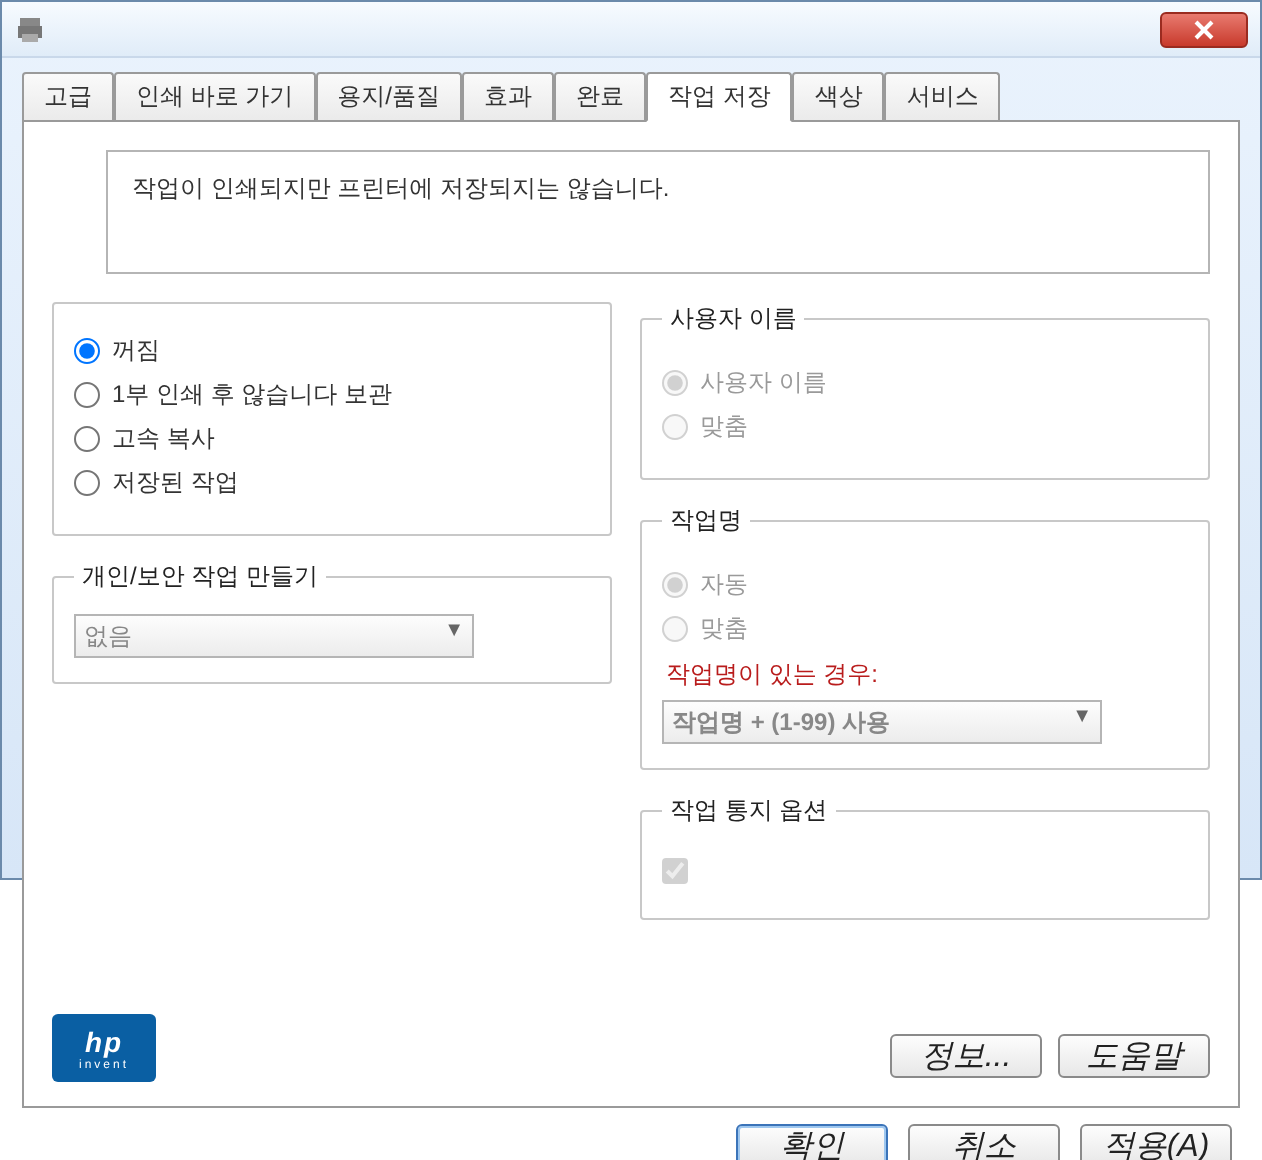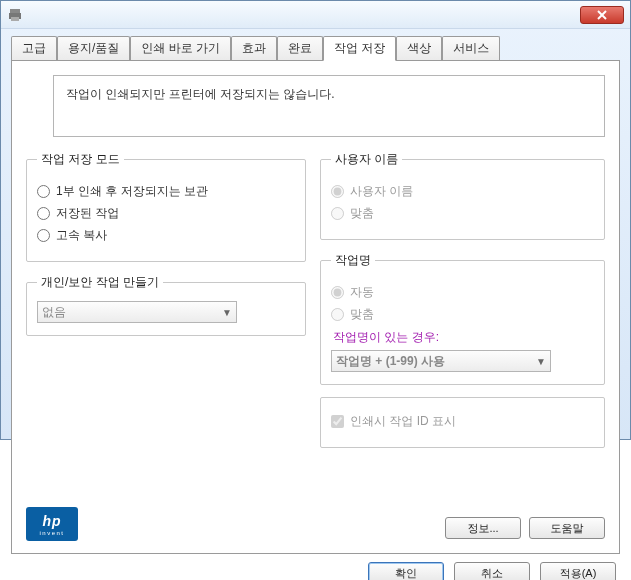--- a/index.html
+++ b/index.html
@@ -113,29 +113,29 @@
   font-size:12px;
   background:#fff;
   color:#9a9a9a;
 }
 input[type=text]:disabled { background:#fff; color:#9a9a9a; }
 .select {
   border:1px solid #b5b5b5;
   background: linear-gradient(#fdfdfd,#ececec);
   padding: 2px 4px;
   font-size:12px;
-  display:flex; align-items:center;
+  display:flex; align-items:flex-start;
   justify-content:space-between;
   color:#888;
   height:22px;
 }
 .select .chev { color:#666; font-size:10px; }
 .select.wide { width: 200px; }
 .select.mid { width: 220px; font-weight: bold; }
-.label-muted { color:#a21caf; margin: 6px 0 4px 2px; }
+.label-muted { color:#b91c1c; margin: 6px 0 4px 2px; }
 .logo {
   position:absolute;
   left: 14px; bottom: 12px;
   width: 52px; height: 34px;
   background:#0a5fa3;
   border-radius:3px;
   display:flex; flex-direction:column; align-items:center; justify-content:center;
   color:#fff;
 }
 .logo .hp { font-weight:bold; font-style:italic; font-size:14px; letter-spacing:1px; }
@@ -144,24 +144,25 @@
   position:absolute;
   right:14px; bottom:14px;
   display:flex; gap:8px;
 }
 .btn {
   min-width: 76px;
   height: 22px;
   border:1px solid #8a8a8a;
   background: linear-gradient(#fdfdfd,#e7e7e7);
   border-radius:3px;
-  font-size:11px;
+  font-size:16px;
   display:flex; align-items:center; justify-content:center;
   color:#222;
   padding: 0 10px;
+  font-style: italic;
 }
 .bottom-bar {
   display:flex;
   justify-content:flex-end;
   gap:10px;
   padding: 8px 14px 0 0;
 }
 .btn.primary {
   border:1px solid #3b74b9;
   box-shadow: 0 0 0 1px #9ec7ef inset;
@@ -183,49 +184,52 @@
     <div class="close-btn">
       <svg viewBox="0 0 10 10">
           <line x1="1" y1="1" x2="9" y2="9" stroke="#fff" stroke-width="2"></line>
           <line x1="9" y1="1" x2="1" y2="9" stroke="#fff" stroke-width="2"></line>
         </svg>
     </div>
   </div>
 
   <div class="tabstrip">
     <div class="tab"><span>고급</span></div>
+    <div class="tab"><span>인쇄 바로 가기</span></div>
     <div class="tab"><span>용지/품질</span></div>
-    <div class="tab"><span>인쇄 바로 가기</span></div>
     <div class="tab"><span>효과</span></div>
     <div class="tab"><span>완료</span></div>
     <div class="tab active"><span>작업 저장</span></div>
     <div class="tab"><span>색상</span></div>
     <div class="tab"><span>서비스</span></div>
   </div>
 
   <div class="panel">
     <div class="desc-box">
       <span>작업이 인쇄되지만 프린터에 저장되지는 않습니다.</span>
     </div>
 
     <div class="columns">
       <div class="col-left">
         <fieldset>
-          <legend>작업 저장 모드</legend>
+          <label class="radio-row">
+            <input type="radio" name="mode" checked="" style="">
+            <span>꺼짐</span>
+          </label>
           <label class="radio-row">
             <input type="radio" name="mode" style="">
-            <span>1부 인쇄 후 저장되지는 보관</span>
+            <span>1부 인쇄 후 않습니다 보관</span>
+          </label>
+          <label class="radio-row">
+            <input type="radio" name="mode" style="">
+            <span>고속 복사</span>
           </label>
           <label class="radio-row">
             <input type="radio" name="mode" style="">
             <span>저장된 작업</span>
-          </label>
-          <label class="radio-row">
-            <input type="radio" name="mode" style="">
-            <span>고속 복사</span>
           </label>
         </fieldset>
 
         <fieldset>
           <legend>개인/보안 작업 만들기</legend>
           <div class="select wide disabled">
             <span>없음</span>
             <span class="chev">▼</span>
           </div>
         </fieldset>
@@ -255,23 +259,23 @@
             <span>맞춤</span>
           </label>
           <div class="label-muted">작업명이 있는 경우:</div>
           <div class="select mid disabled">
             <span>작업명 + (1-99) 사용</span>
             <span class="chev">▼</span>
           </div>
         </fieldset>
 
         <fieldset>
+          <legend>작업 통지 옵션</legend>
           <label class="check-row disabled">
             <input type="checkbox" checked="" disabled="" style="">
-            <span>인쇄시 작업 ID 표시</span>
           </label>
         </fieldset>
       </div>
     </div>
 
     <div class="logo">
       <div class="hp">hp</div>
       <div class="inv">invent</div>
     </div>
 

